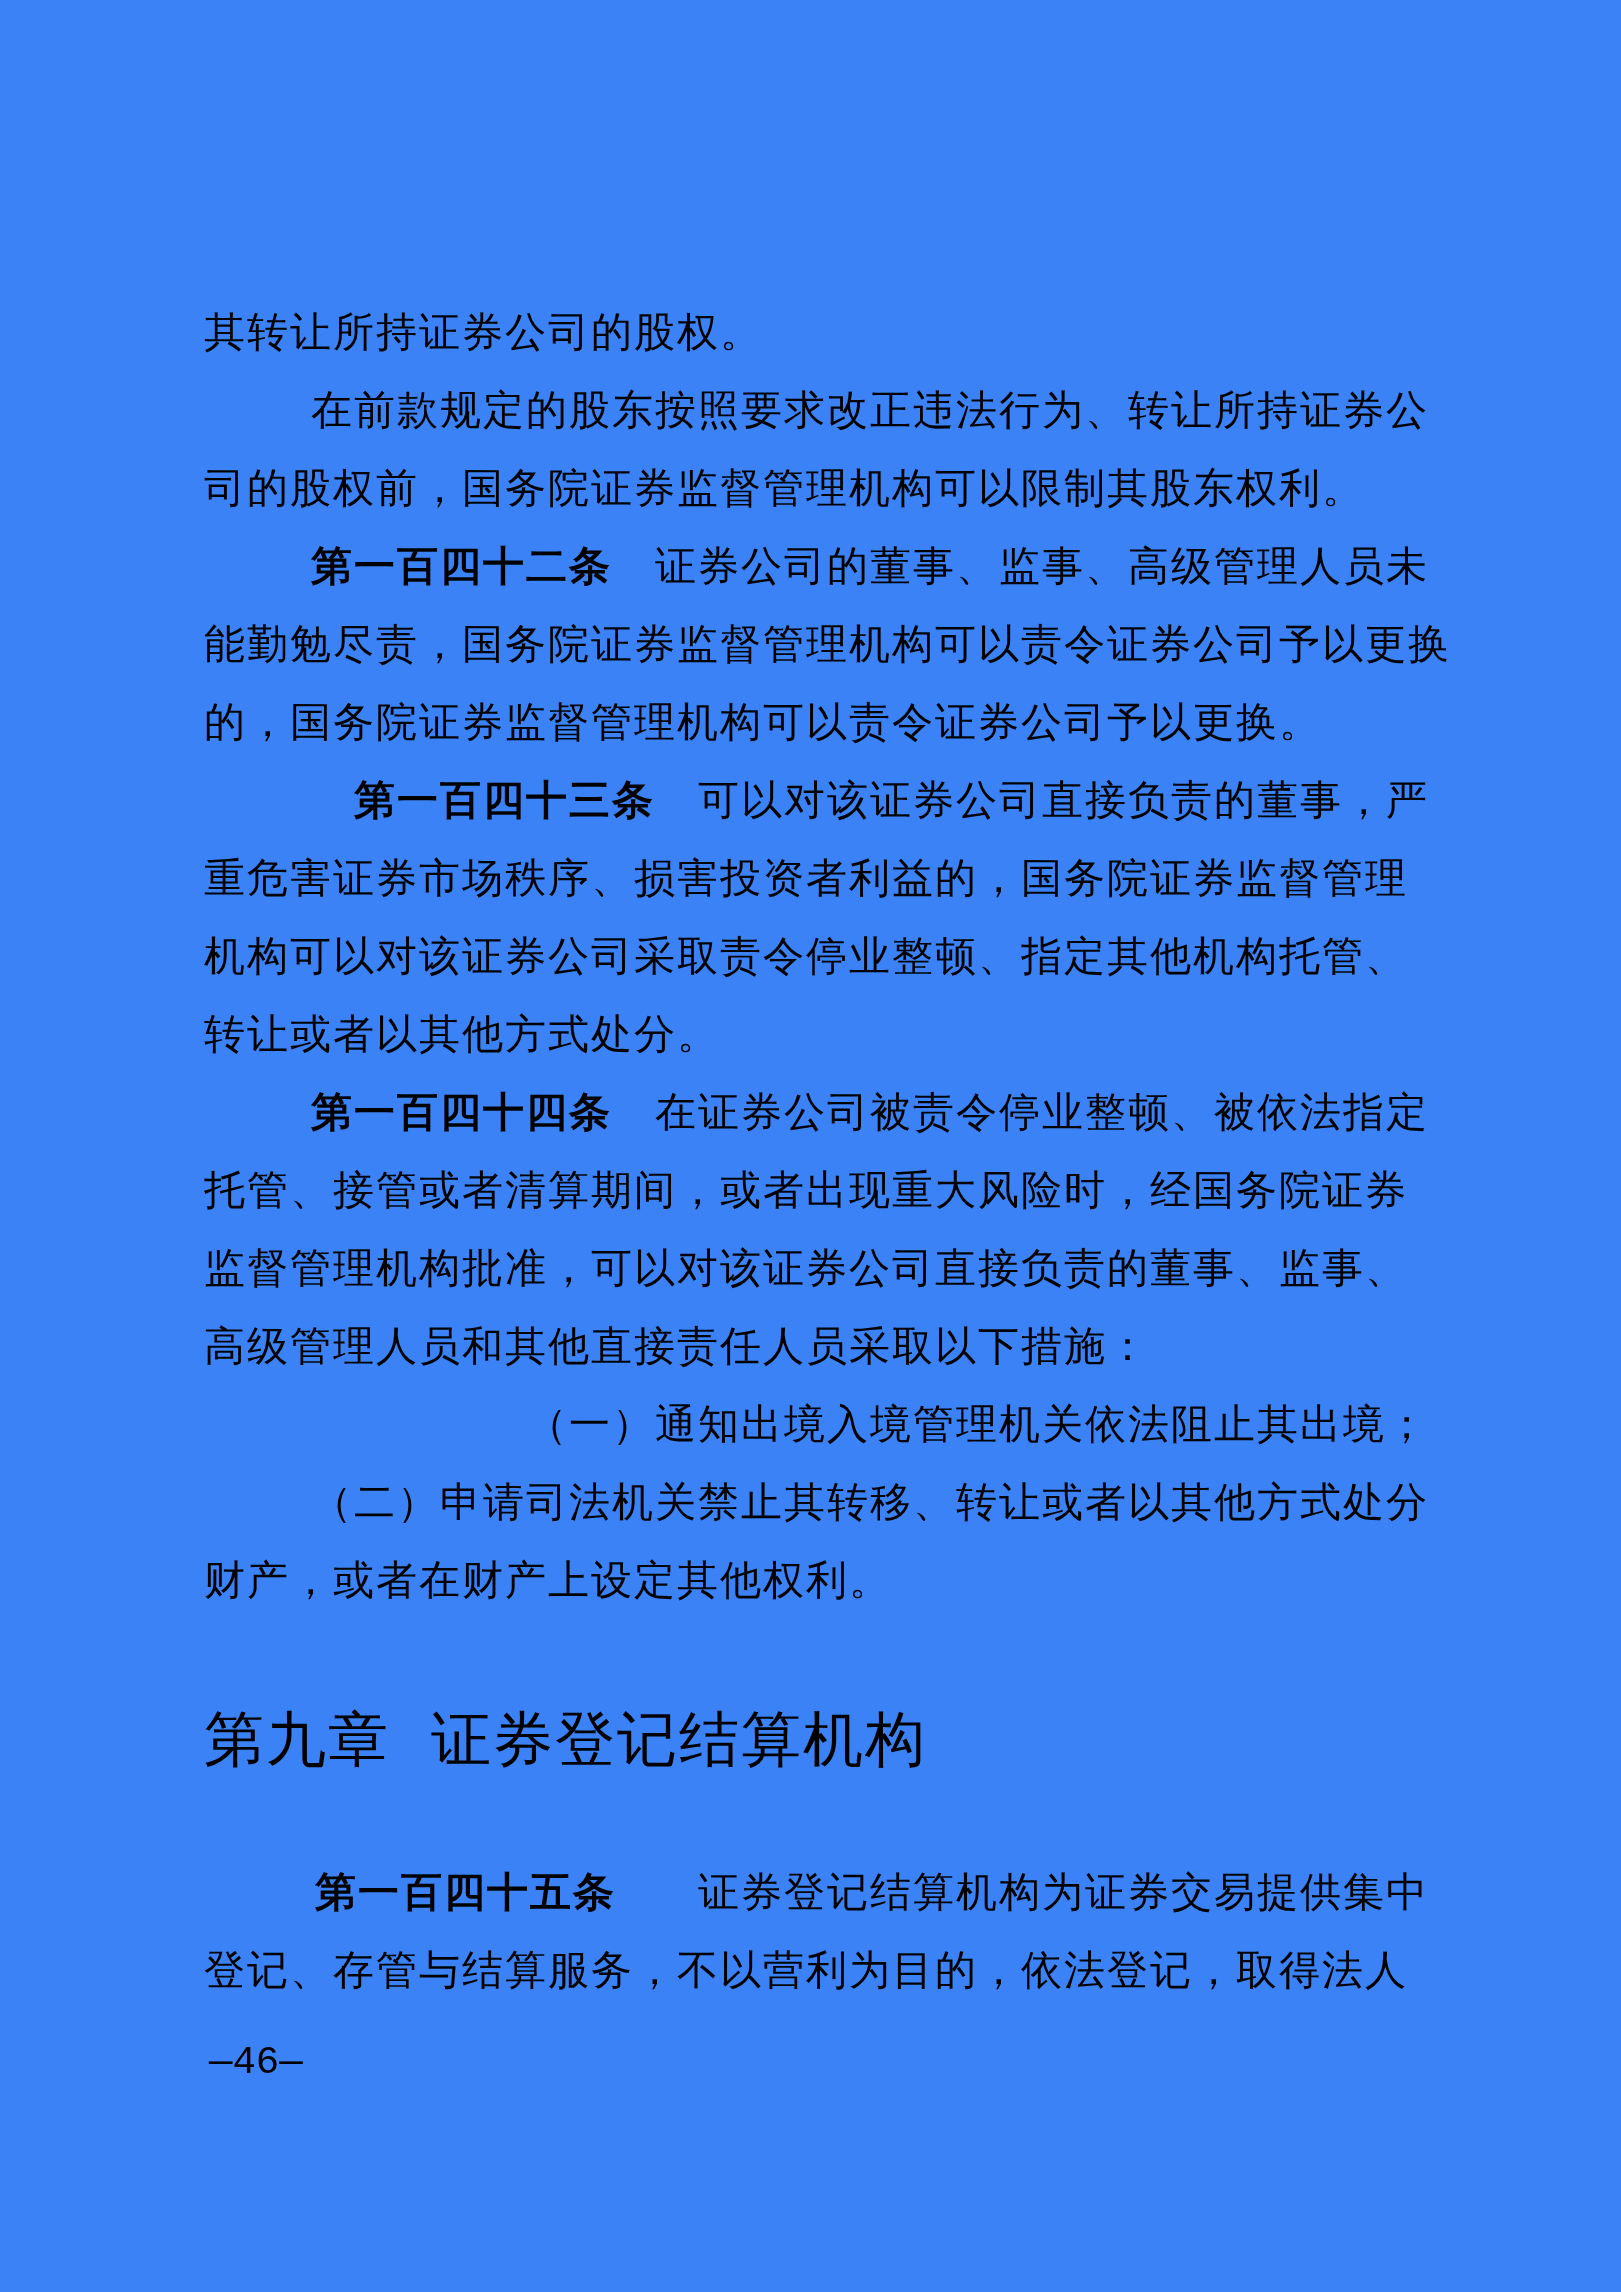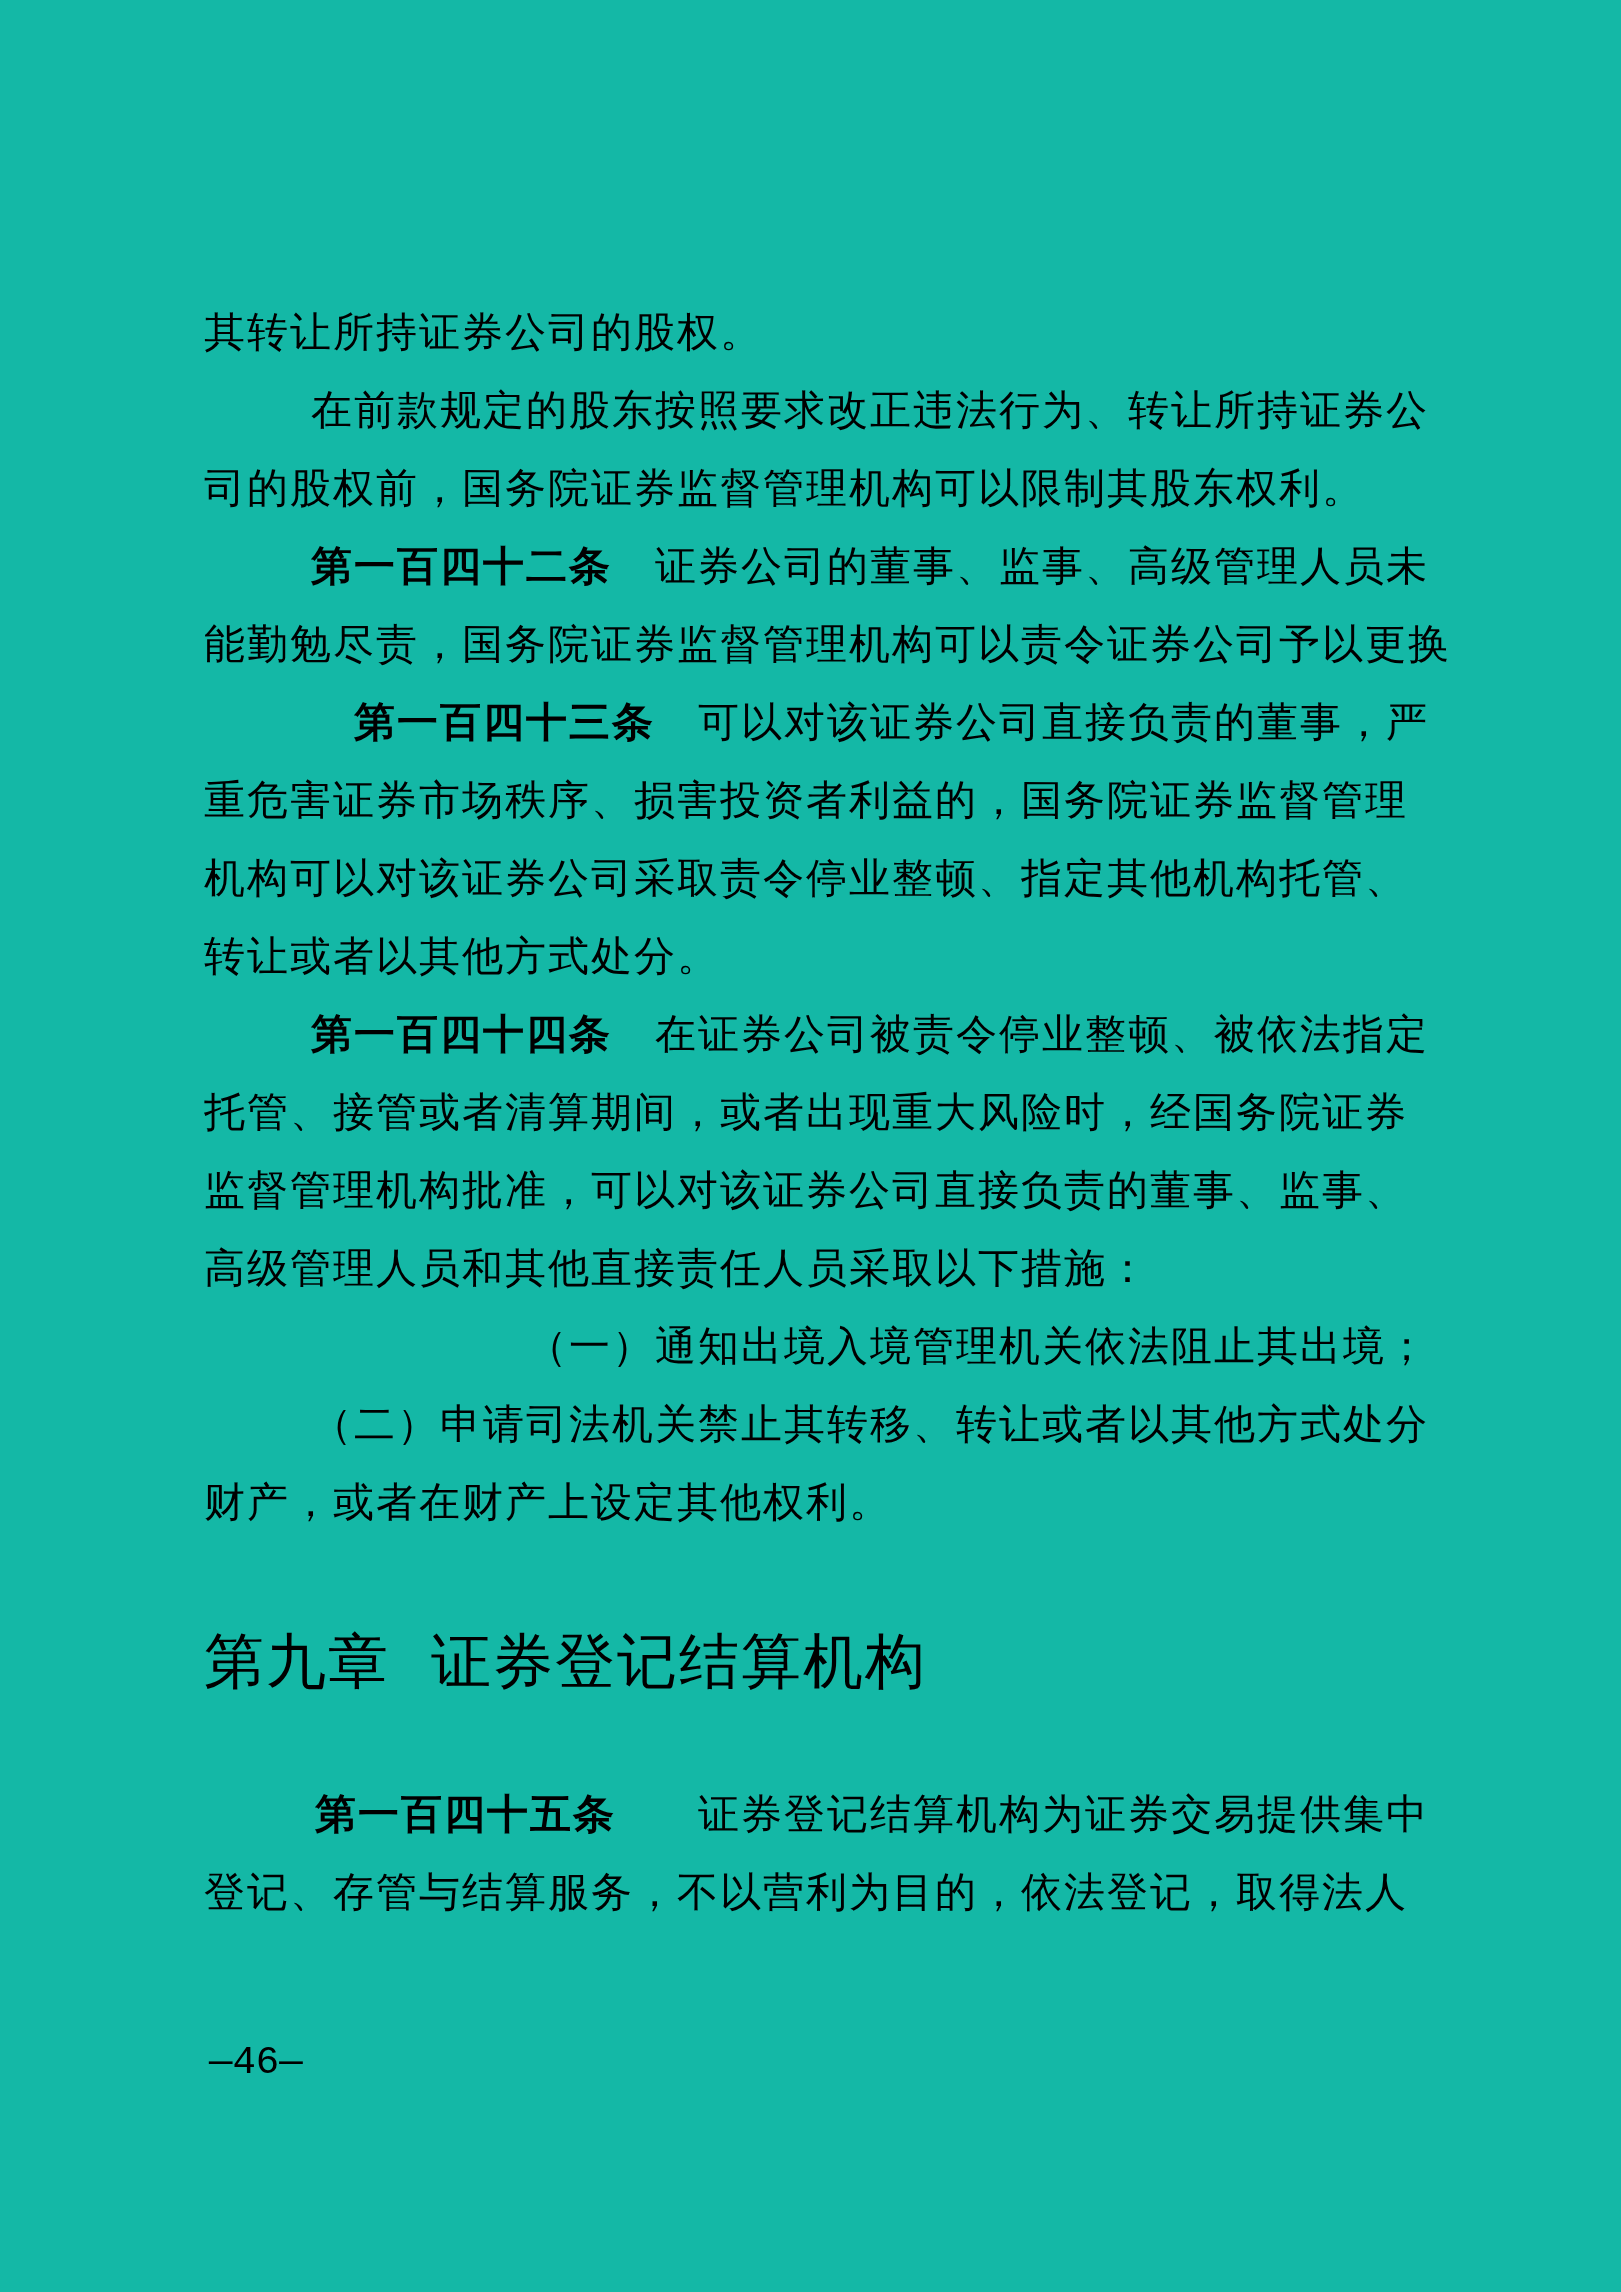--- a/index.html
+++ b/index.html
@@ -4,21 +4,21 @@
 <style>
   html, body {
     margin: 0;
     padding: 0;
     background: #ffffff;
   }
   .page {
     position: relative;
     width: 1621px;
     height: 2293px;
-    background: #14b8a6;
+    background: #3b82f6;
     overflow: hidden;
   }
   .textblock {
     position: absolute;
     left: 204px;
     top: 293px;
     width: 1225px;
   }
   .line {
     height: 78px;
@@ -85,20 +85,21 @@
 
   <div class="textblock">
 
     <div class="line">其转让所持证券公司的股权。</div>
 
     <div class="line indent">在前款规定的股东按照要求改正违法行为、转让所持证券公</div>
     <div class="line">司的股权前，国务院证券监督管理机构可以限制其股东权利。</div>
 
     <div class="line indent"><span class="art">第一百四十二条</span><span class="gap"></span><span>证券公司的董事、监事、高级管理人员未</span></div>
     <div class="line">能勤勉尽责，国务院证券监督管理机构可以责令证券公司予以更换</div>
+    <div class="line">的，国务院证券监督管理机构可以责令证券公司予以更换。</div>
 
     <div class="line indent"><span class="art">第一百四十三条</span><span class="gap"></span><span>可以对该证券公司直接负责的董事，严</span></div>
     <div class="line">重危害证券市场秩序、损害投资者利益的，国务院证券监督管理</div>
     <div class="line">机构可以对该证券公司采取责令停业整顿、指定其他机构托管、</div>
     <div class="line">转让或者以其他方式处分。</div>
 
     <div class="line indent"><span class="art">第一百四十四条</span><span class="gap"></span><span>在证券公司被责令停业整顿、被依法指定</span></div>
     <div class="line">托管、接管或者清算期间，或者出现重大风险时，经国务院证券</div>
     <div class="line">监督管理机构批准，可以对该证券公司直接负责的董事、监事、</div>
     <div class="line">高级管理人员和其他直接责任人员采取以下措施：</div>

